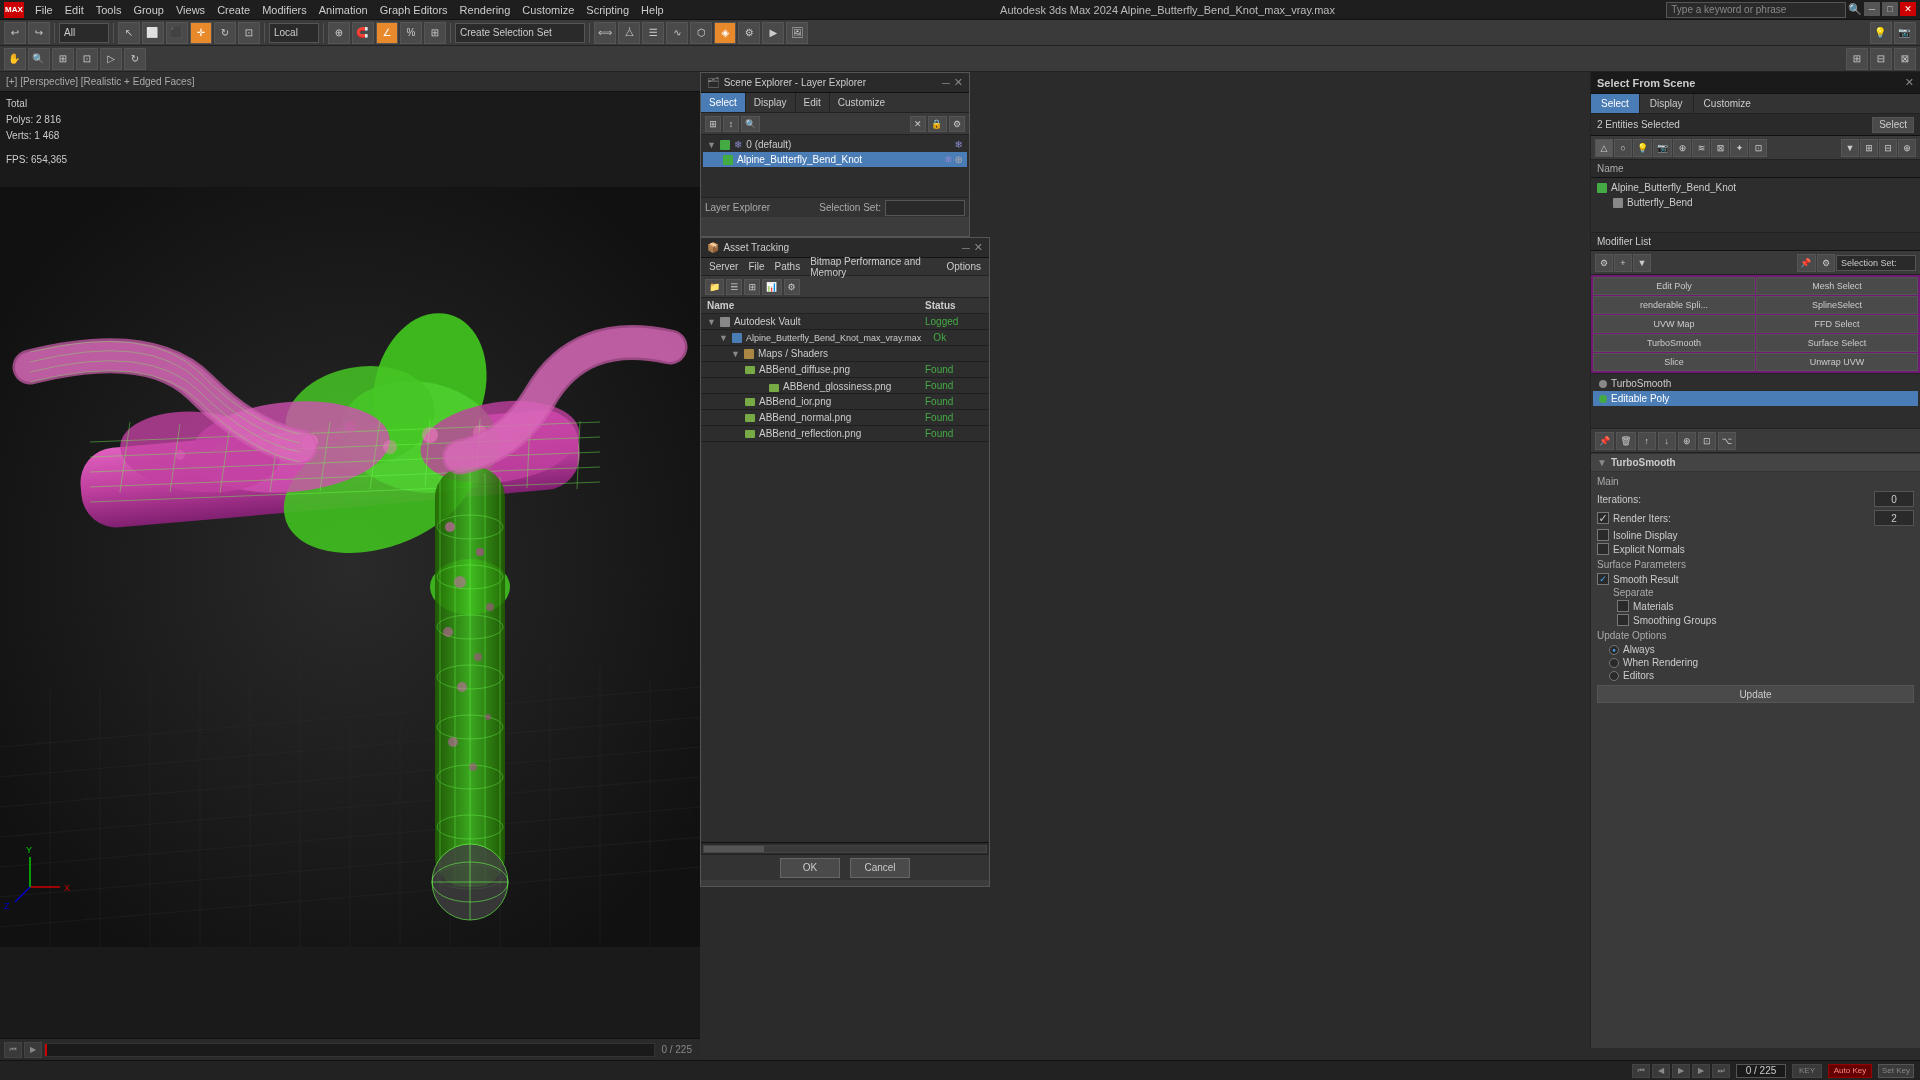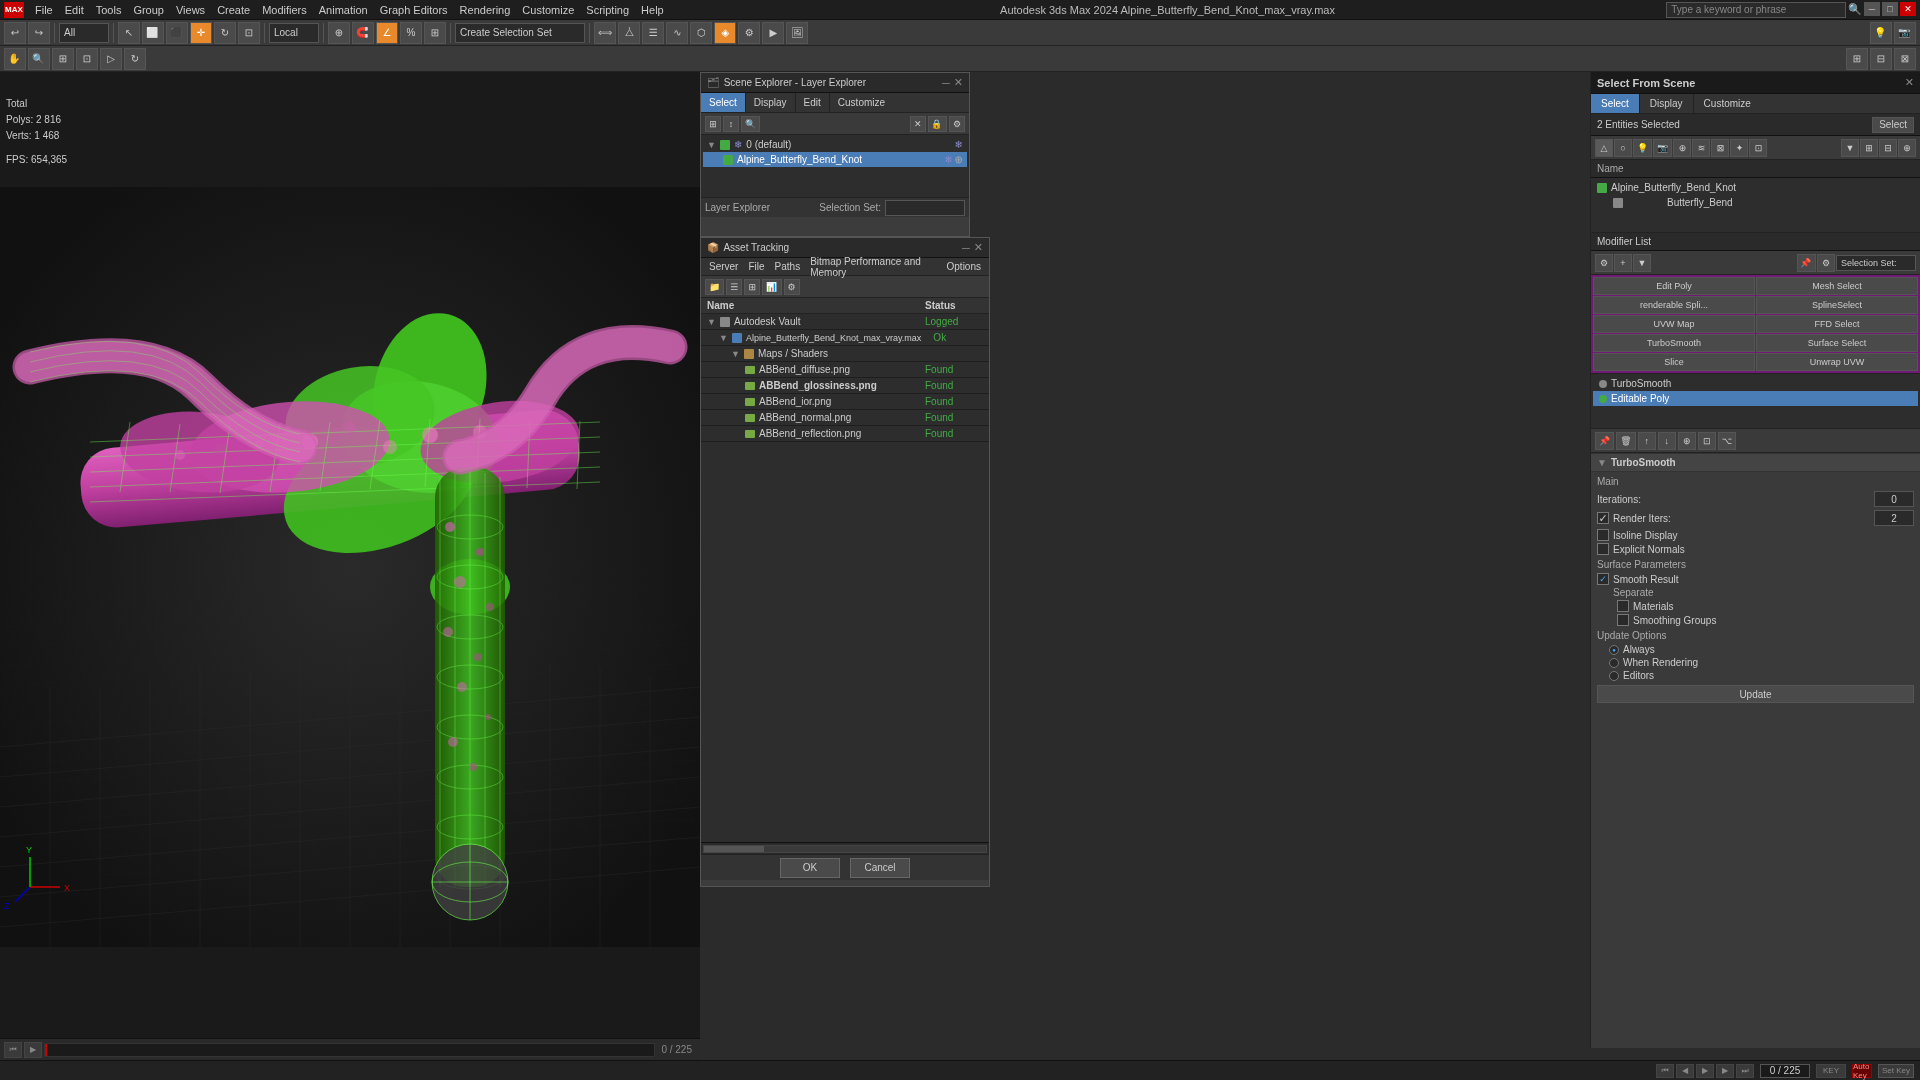--- a/index.html
+++ b/index.html
@@ -87,20 +87,23 @@
   <div style="display:flex;gap:2px;align-items:center;">
     <div class="tb-btn">⊞</div>
     <div class="tb-btn">⊟</div>
     <div class="tb-btn">⊠</div>
   </div>
 </div>
 
 <div style="position:absolute;top:72px;left:0;right:0;bottom:20px;">
 
   <div style="position:absolute;top:0;left:0;width:700px;bottom:22px;background:#1a1a1a;overflow:hidden;">
+    <div style="height:20px;background:#2e2e2e;display:flex;align-items:center;padding:0 6px;font-size:10px;color:#aaa;border-bottom:1px solid #111;">
+      <span>[+] [Perspective] [Realistic + Edged Faces]</span>
+    </div>
 
     <div style="position:absolute;top:20px;left:0;right:0;bottom:0;">
 
       <div style="position:absolute;top:4px;left:6px;color:#ccc;font-size:10px;line-height:16px;z-index:5;">
         <div><span>Total</span></div>
         <div><span>Polys:</span> <span>2 816</span></div>
         <div><span>Verts:</span> <span>1 468</span></div>
         <div style="margin-top:8px;"><span>FPS:</span> <span>654,365</span></div>
       </div>
 
@@ -382,21 +385,21 @@
 
       <div style="display:flex;border-bottom:1px solid #1e1e1e;min-height:16px;">
         <div style="flex:1;padding:1px 6px 1px 44px;font-size:10px;color:#ccc;display:flex;align-items:center;">
           <span style="width:10px;height:8px;background:#7a4;margin-right:4px;border-radius:1px;display:inline-block;"></span>
           <span>ABBend_diffuse.png</span>
         </div>
         <div style="width:70px;padding:1px 6px;font-size:10px;color:#4a4;display:flex;align-items:center;">Found</div>
       </div>
 
       <div style="display:flex;border-bottom:1px solid #1e1e1e;min-height:16px;">
-        <div style="flex:1;padding:1px 6px 1px 44px;font-size:10px;color:#ccc;display:flex;align-items:center;font-weight:bold;">
+        <div style="flex:1;padding:1px 6px 1px 68px;font-size:10px;color:#ccc;display:flex;align-items:flex-end;">
           <span style="width:10px;height:8px;background:#7a4;margin-right:4px;border-radius:1px;display:inline-block;"></span>
           <span>ABBend_glossiness.png</span>
         </div>
         <div style="width:70px;padding:1px 6px;font-size:10px;color:#4a4;display:flex;align-items:center;">Found</div>
       </div>
 
       <div style="display:flex;border-bottom:1px solid #1e1e1e;min-height:16px;">
         <div style="flex:1;padding:1px 6px 1px 44px;font-size:10px;color:#ccc;display:flex;align-items:center;">
           <span style="width:10px;height:8px;background:#7a4;margin-right:4px;border-radius:1px;display:inline-block;"></span>
           <span>ABBend_ior.png</span>
@@ -472,21 +475,21 @@
 
     <div style="height:18px;background:#2a2a2a;display:flex;align-items:center;padding:0 6px;border-bottom:1px solid #111;">
       <span style="font-size:10px;color:#aaa;">Name</span>
     </div>
 
     <div style="background:#2d2d2d;height:55px;padding:2px;overflow:auto;border-bottom:1px solid #222;">
       <div style="display:flex;align-items:center;padding:2px 4px;font-size:10px;cursor:pointer;">
         <span style="width:10px;height:10px;background:#4a4;margin-right:4px;border-radius:1px;display:inline-block;"></span>
         <span style="color:#ccc;">Alpine_Butterfly_Bend_Knot</span>
       </div>
-      <div style="display:flex;align-items:center;padding:2px 4px 2px 20px;font-size:10px;cursor:pointer;gap:40px;">
+      <div style="display:flex;align-items:center;padding:2px 4px 2px 20px;font-size:10px;cursor:pointer;">
         <span style="width:10px;height:10px;background:#888;margin-right:4px;border-radius:1px;display:inline-block;"></span>
         <span style="color:#ccc;">Butterfly_Bend</span>
       </div>
     </div>
 
     <div style="height:18px;background:#2a2a2a;display:flex;align-items:center;padding:0 6px;border-bottom:1px solid #111;">
       <span style="font-size:10px;color:#ccc;">Modifier List</span>
     </div>
 
     <div style="height:24px;background:#3a3a3a;display:flex;align-items:center;padding:0 4px;gap:1px;border-bottom:1px solid #222;">
@@ -604,20 +607,20 @@
   <div style="font-size:10px;color:#888;padding:0 4px;"></div>
   <div style="display:flex;gap:2px;align-items:center;">
     <div style="width:18px;height:14px;background:#3a3a3a;border:1px solid #444;display:flex;align-items:center;justify-content:center;font-size:8px;color:#888;cursor:pointer;">⏮</div>
     <div style="width:18px;height:14px;background:#3a3a3a;border:1px solid #444;display:flex;align-items:center;justify-content:center;font-size:8px;color:#888;cursor:pointer;">◀</div>
     <div style="width:18px;height:14px;background:#3a3a3a;border:1px solid #444;display:flex;align-items:center;justify-content:center;font-size:8px;color:#888;cursor:pointer;">▶</div>
     <div style="width:18px;height:14px;background:#3a3a3a;border:1px solid #444;display:flex;align-items:center;justify-content:center;font-size:8px;color:#888;cursor:pointer;">▶</div>
     <div style="width:18px;height:14px;background:#3a3a3a;border:1px solid #444;display:flex;align-items:center;justify-content:center;font-size:8px;color:#888;cursor:pointer;">⏭</div>
   </div>
   <div style="width:50px;height:14px;background:#1a1a1a;border:1px solid #555;color:#ccc;font-size:10px;text-align:center;display:flex;align-items:center;justify-content:center;">0 / 225</div>
   <div style="width:30px;height:14px;background:#3a3a3a;border:1px solid #444;display:flex;align-items:center;justify-content:center;font-size:8px;color:#888;cursor:pointer;">KEY</div>
-  <div style="width:20px;height:14px;background:#600;border:1px solid #900;display:flex;align-items:center;justify-content:center;font-size:8px;color:#f88;cursor:pointer;">Auto Key</div>
+  <div style="width:44px;height:14px;background:#600;border:1px solid #900;display:flex;align-items:center;justify-content:center;font-size:8px;color:#f88;cursor:pointer;">Auto Key</div>
   <div style="width:36px;height:14px;background:#3a3a3a;border:1px solid #555;display:flex;align-items:center;justify-content:center;font-size:8px;color:#888;cursor:pointer;">Set Key</div>
 </div>
 
 <style>
 .tb-btn { height: 22px; min-width: 22px; background: #4a4a4a; border: 1px solid #555; display: flex; align-items: center; justify-content: center; cursor: pointer; font-size: 10px; color: #ccc; padding: 0 3px; }
 .tb-btn.active { background: #e8892b; color: white; }
 </style>
 
 </body></html>

